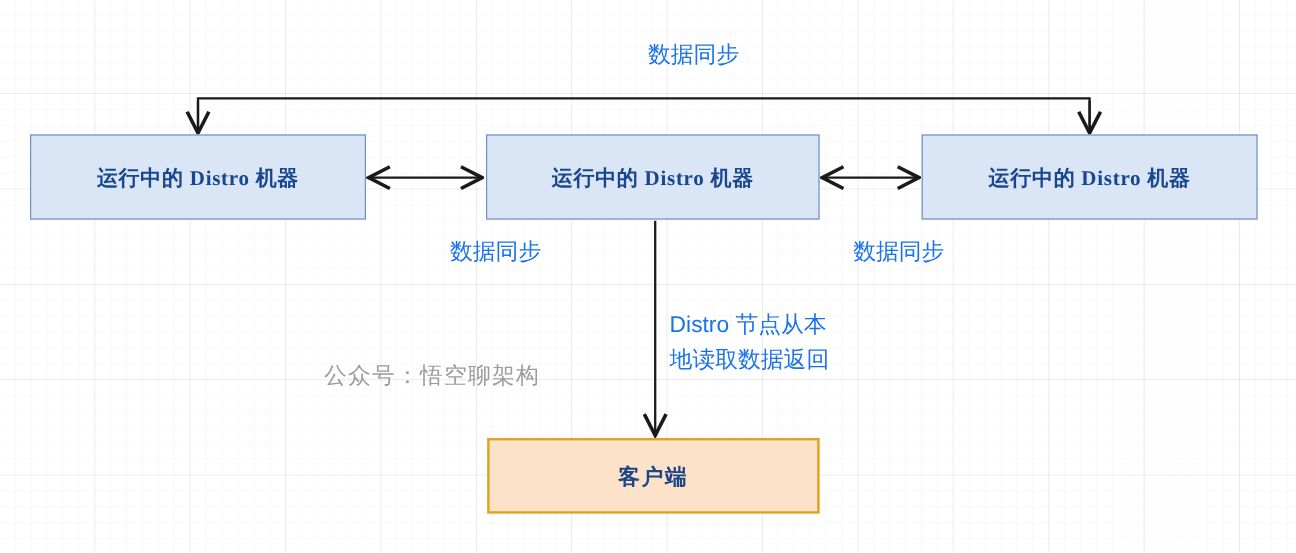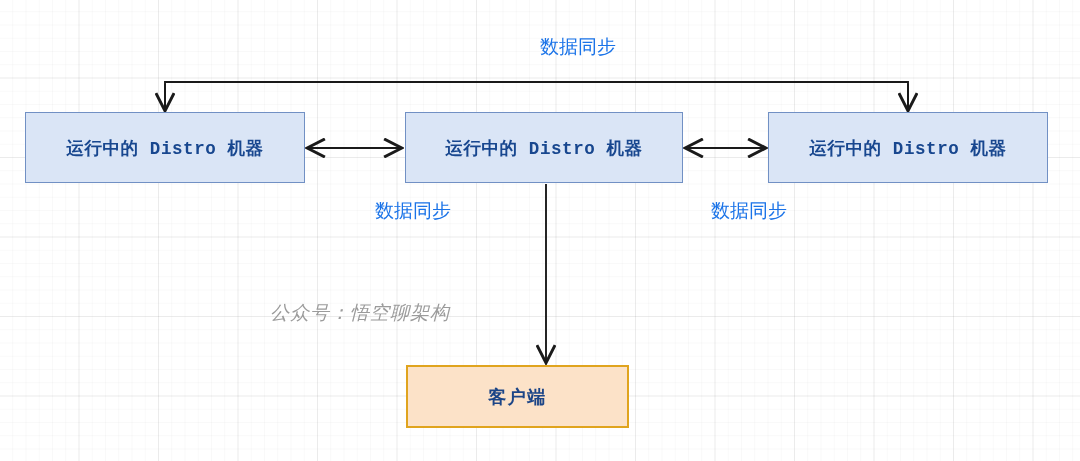--- a/index.html
+++ b/index.html
@@ -26,21 +26,21 @@
     position:absolute;box-sizing:border-box;
     display:flex;align-items:center;justify-content:center;
     text-align:center;
   }
   .node-distro{
     background:#dae5f6;
     border:1.6px solid #7190c4;
   }
   .node-distro .node-label{
     color:#18478f;
-    font-family:Liberation Mono, monospace;
+    font-family:Liberation Serif, serif;
     font-weight:bold;
     font-size:17.5px;
     letter-spacing:0.6px;
     white-space:nowrap;
   }
   .node-client{
     background:#fce2c8;
     border:2px solid #e0a41e;
   }
   .node-client .node-label{
@@ -108,26 +108,30 @@
   </div>
 
   <div class="node node-distro" style="left:405px;top:112px;width:278px;height:71px;">
     <span class="node-label">运行中的 Distro 机器</span>
   </div>
 
   <div class="node node-distro" style="left:768px;top:112px;width:280px;height:71px;">
     <span class="node-label">运行中的 Distro 机器</span>
   </div>
 
-  <div class="node node-client" style="left:406px;top:365px;width:223px;height:63px;">
+  <div class="node node-client" style="left:406px;top:365px;width:277px;height:63px;">
     <span class="node-label">客户端</span>
   </div>
 
   <div class="edge-label" style="left:466px;top:33px;width:150px;">数据同步</div>
 
   <div class="edge-label" style="left:301px;top:197px;width:150px;">数据同步</div>
 
   <div class="edge-label" style="left:637px;top:197px;width:150px;">数据同步</div>
 
+  <div class="edge-label two-line" style="left:558px;top:257px;width:175px;text-align:left;">
+    <span>Distro 节点从本</span><br>
+    <span>地读取数据返回</span>
+  </div>
 
-  <div class="watermark" style="left:270px;top:300px;font-style:italic;">公众号：悟空聊架构</div>
+  <div class="watermark" style="left:270px;top:300px;">公众号：悟空聊架构</div>
 
 </div>
 
 </body></html>

